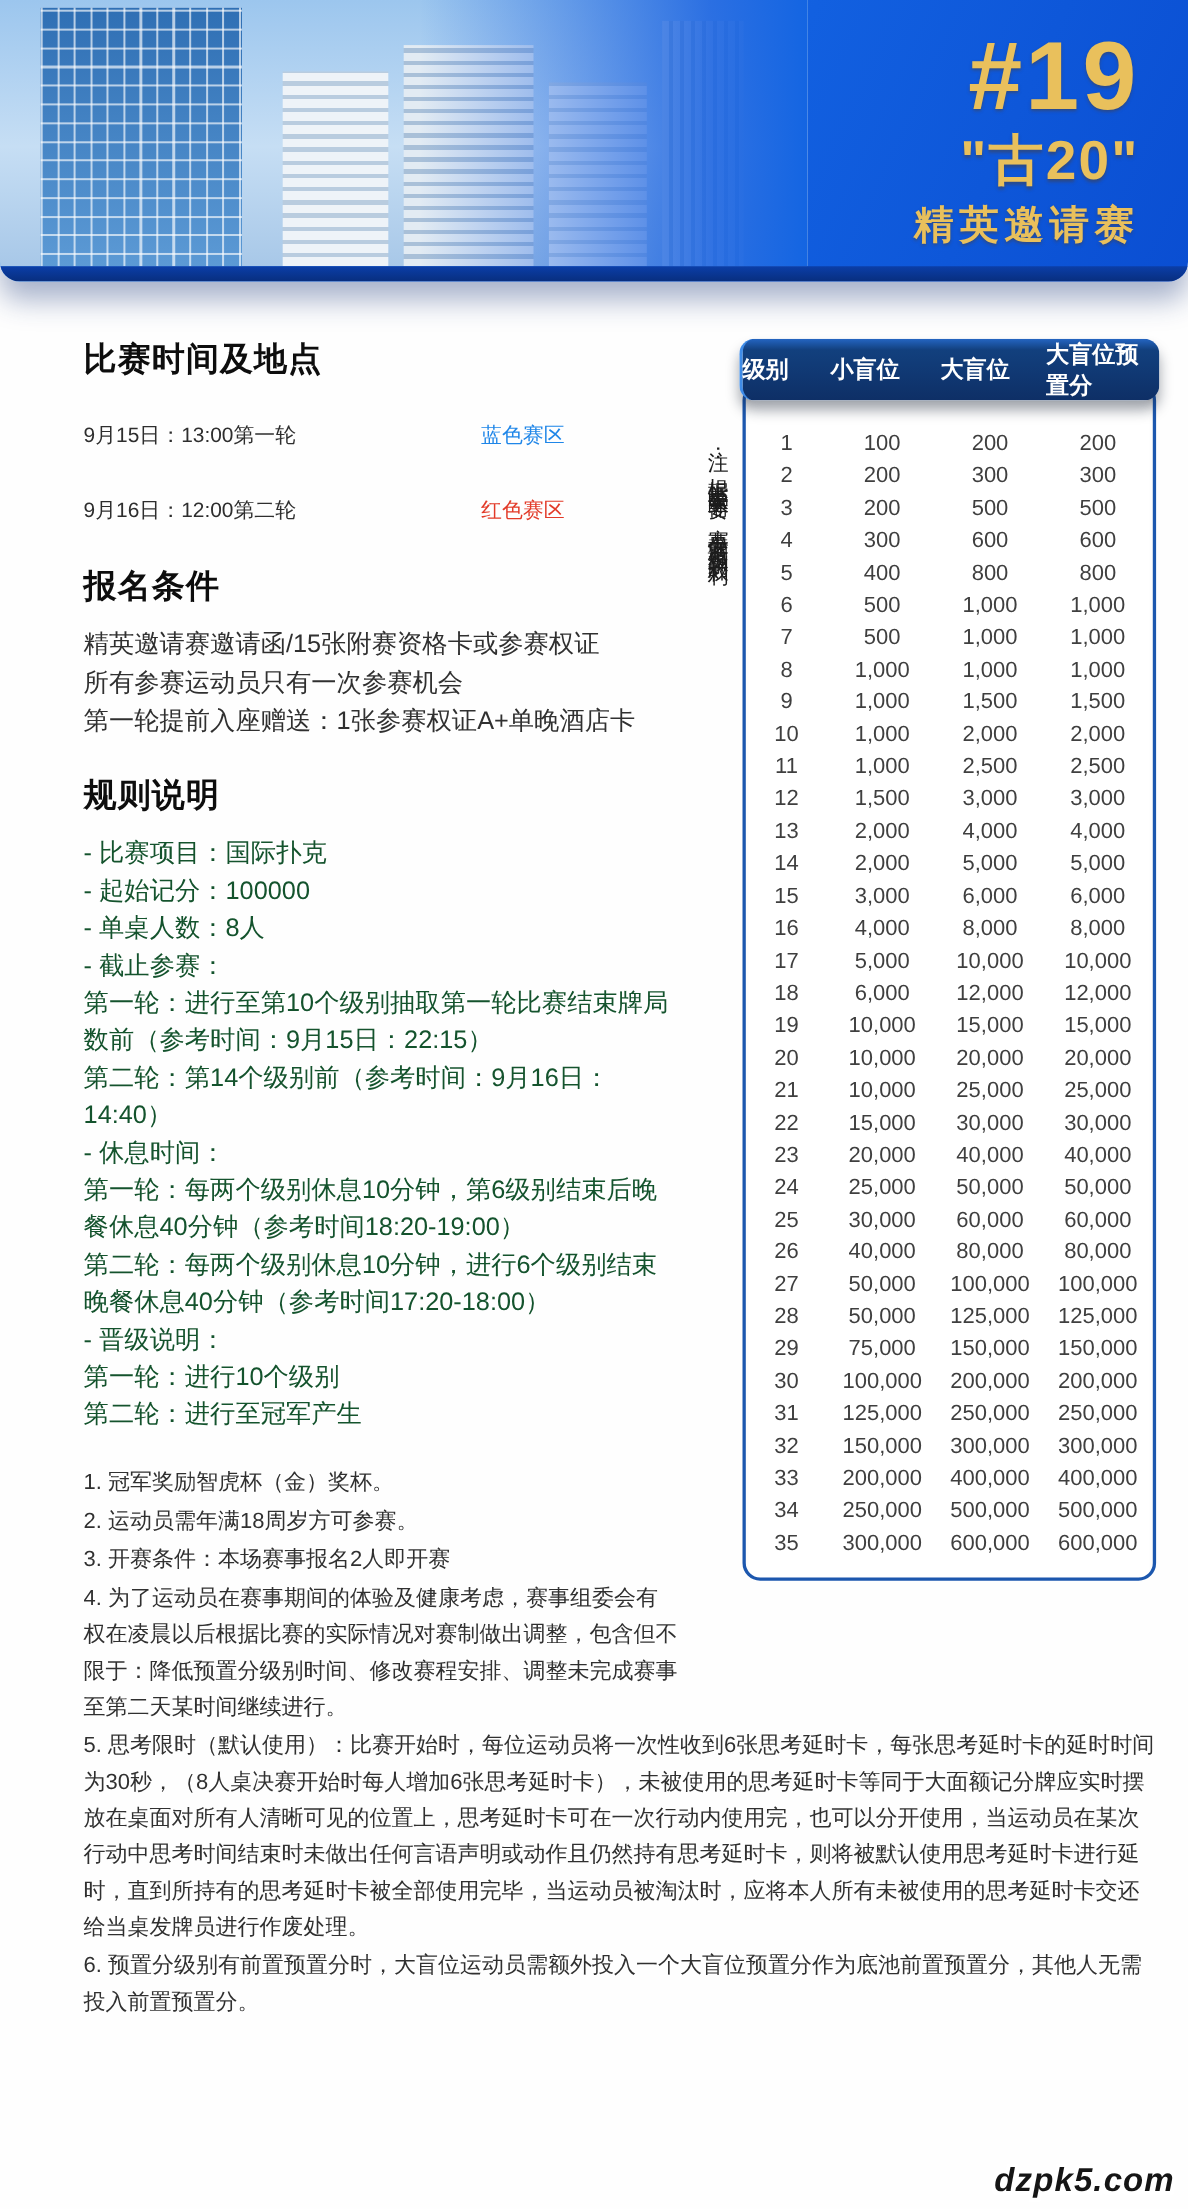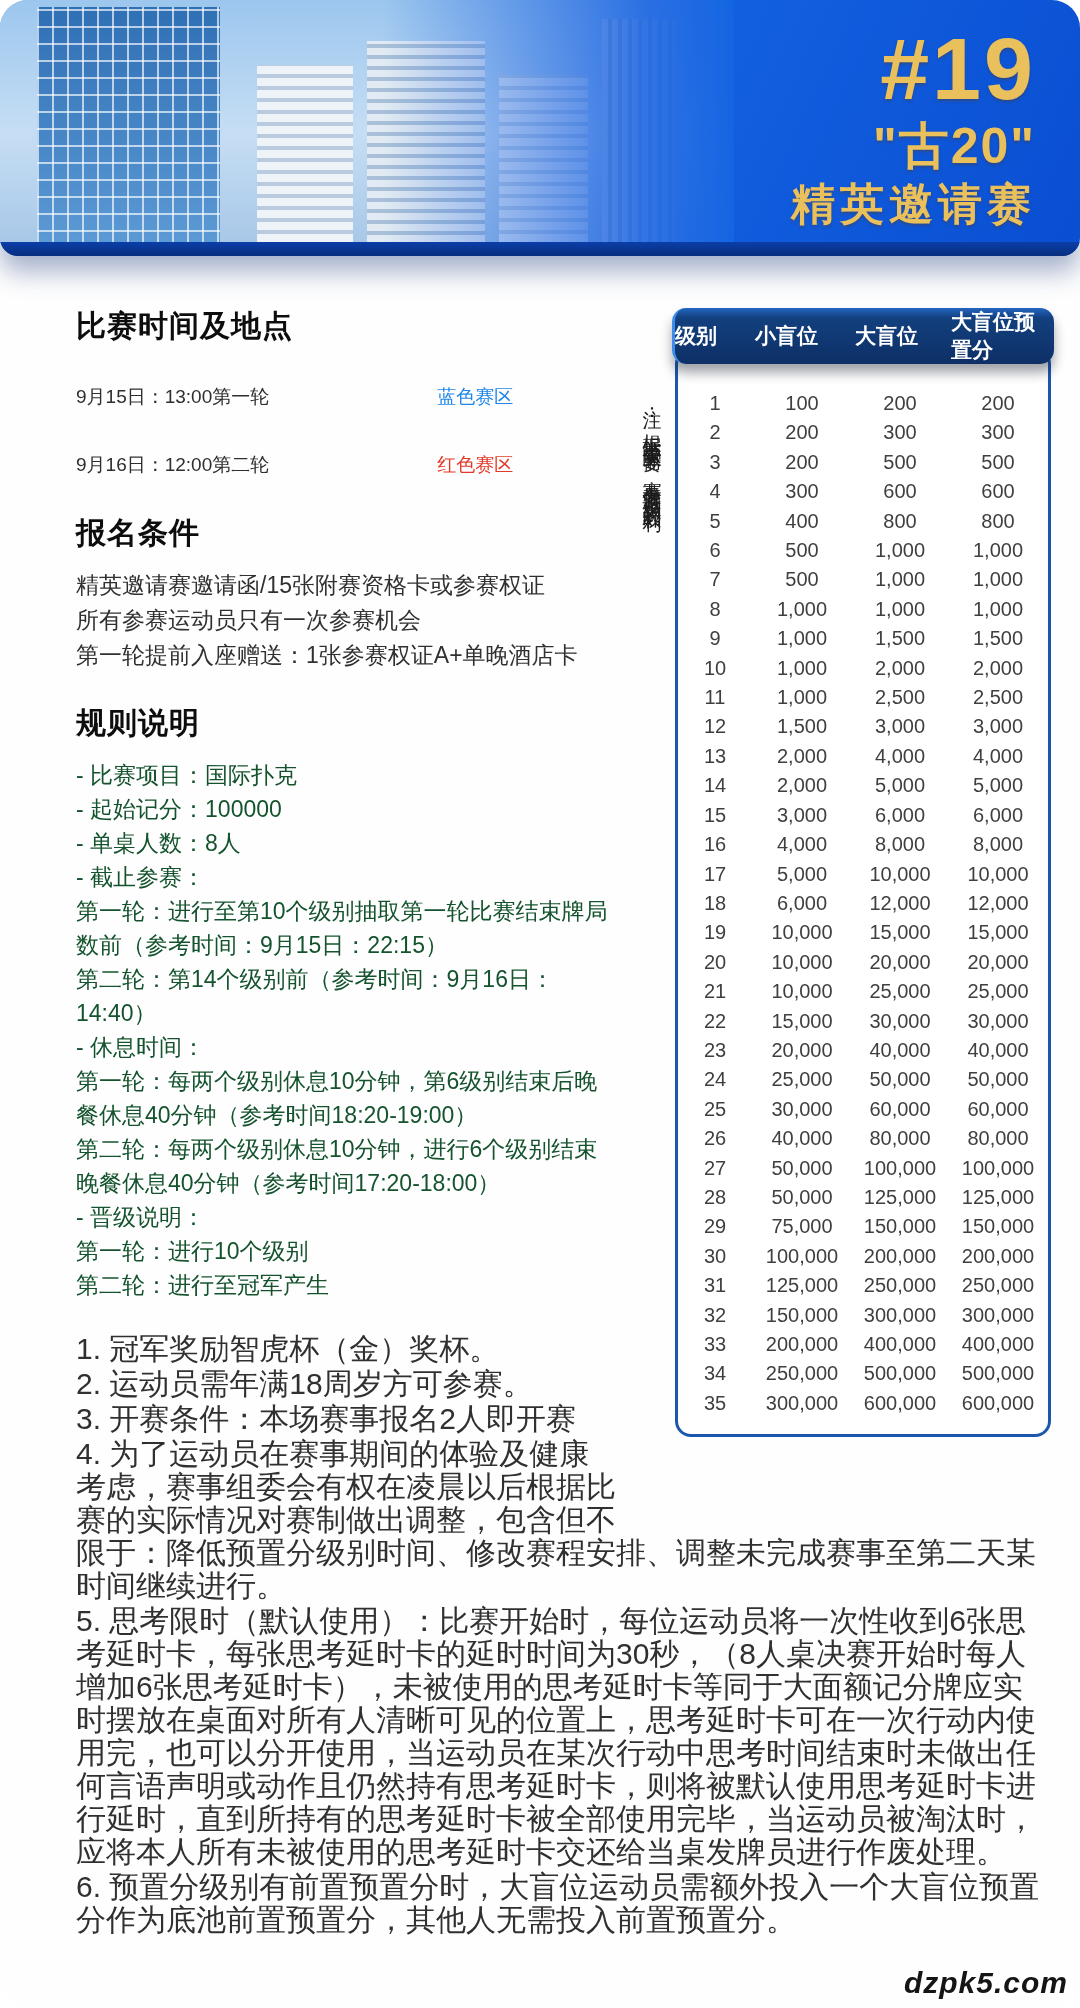--- a/index.html
+++ b/index.html
@@ -1,21 +1,21 @@
 <!DOCTYPE html>
 <html lang="zh"><head>
 <meta charset="utf-8">
 <style>
   html,body{margin:0;padding:0;}
   body{
     width:1080px;height:2008px;background:#ffffff;
     font-family:"Liberation Sans","DejaVu Sans",sans-serif;
     -webkit-font-smoothing:antialiased;
   }
-  .page{position:relative;width:1080px;height:2008px;overflow:hidden;background:#fefefe;border-radius:28px;}
+  .page{position:relative;width:1080px;height:2008px;overflow:hidden;background:#fefefe;}
 
   
   .banner{
     position:relative;margin:0;height:256px;overflow:hidden;
     background:linear-gradient(115deg,#5aa7f2 0%,#2b7bec 30%,#1260e0 62%,#0a4ed2 100%);
     border-radius:0 0 18px 18px;
     box-shadow:0 16px 26px rgba(25,55,120,.38);
   }
   .skyline{position:absolute;left:0;top:0;bottom:14px;width:68%;overflow:hidden;
     background:linear-gradient(180deg,#9cc6ee 0%,#c6def4 55%,#a8c8e8 100%);}
@@ -34,32 +34,32 @@
   .b4{left:82%;top:8%;width:10%;height:92%;
     background:repeating-linear-gradient(90deg,#cfe0ef 0 6px,#9fbcd8 6px 10px);}
   .sky-fade{position:absolute;inset:0;
     background:linear-gradient(90deg,rgba(27,102,224,0) 52%,rgba(23,96,224,.85) 88%,#1465e2 100%);}
   .banner-bezel{position:absolute;left:0;right:0;bottom:0;height:14px;
     background:linear-gradient(180deg,#0b3ea8,#082e7e);border-radius:0 0 18px 18px;}
   .banner-text{position:absolute;right:44px;top:22px;text-align:right;}
   .gold{color:#e9c05c;text-shadow:0 2px 3px rgba(95,55,5,.38);}
   .event-no{font-size:88px;line-height:94px;font-weight:900;letter-spacing:3px;}
   .event-title1{font-size:50px;line-height:60px;font-weight:800;letter-spacing:2px;}
-  .event-title2{font-size:44px;line-height:56px;font-weight:900;letter-spacing:5px;}
+  .event-title2{font-size:36px;line-height:56px;font-weight:900;letter-spacing:5px;}
 
   
   .content{padding:50px 30px 0 76px;color:#2e2e2e;}
   .sec{margin:0 0 30px;}
   .sec-title{font-size:30px;font-weight:800;color:#0d0d0d;margin:0 0 14px;letter-spacing:1px;}
   .line{font-size:23px;line-height:35px;margin:0;color:#303030;}
   .sched-row{font-size:19px;line-height:36px;margin-top:32px;}
   .sched-time{display:inline-block;width:356px;}
   .sched-zone{font-weight:500;}
   .rule-line{font-size:23px;line-height:34px;margin:0;color:#14532d;}
-  .note-line{font-size:30px;line-height:33px;margin:0 0 2px;color:#303030;}
+  .note-line{font-size:20px;line-height:33px;margin:0 0 2px;color:#303030;}
 
   
   .float-table{float:right;width:418px;margin:2px 0 78px 14px;display:flex;}
   .vnote{
     width:40px;margin-top:86px;
     writing-mode:vertical-rl;text-orientation:upright;
     font-size:19px;letter-spacing:3px;color:#1c1c1c;line-height:40px;
   }
   .blinds-card{flex:1;position:relative;}
   .blinds-header{

